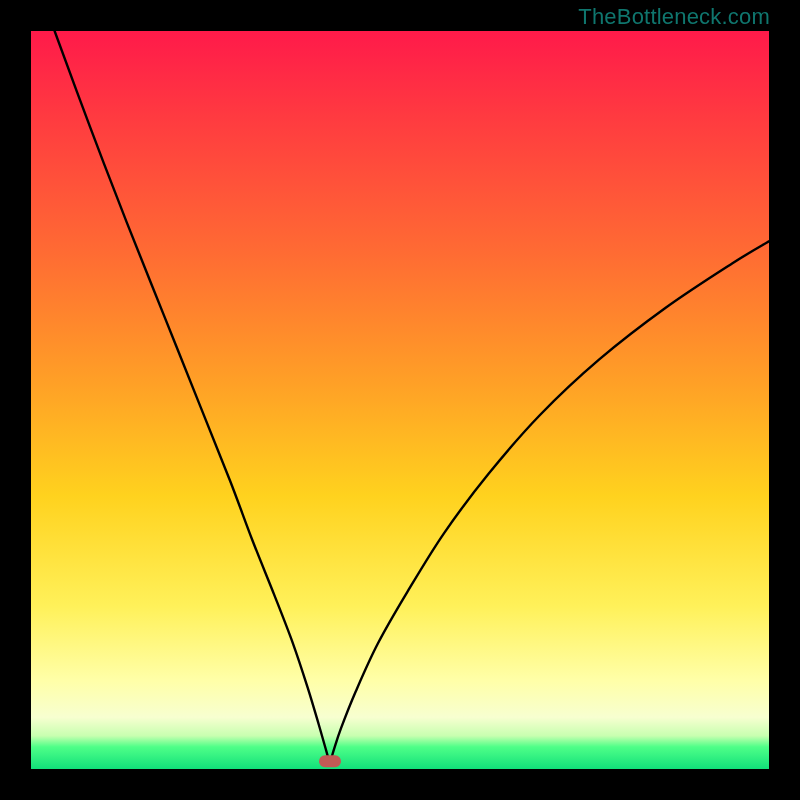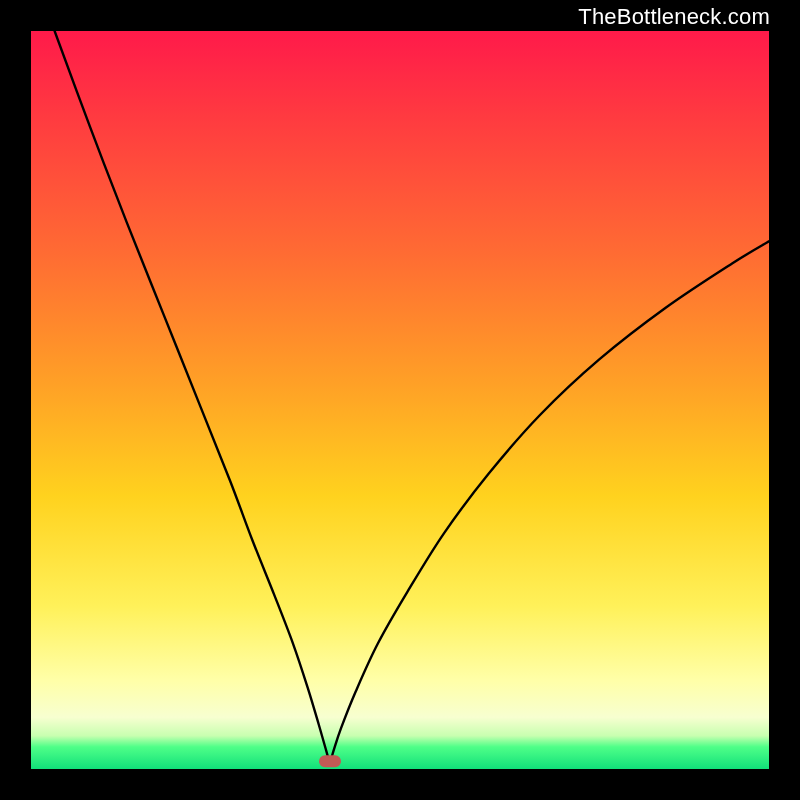--- a/index.html
+++ b/index.html
@@ -37,21 +37,21 @@
       #f7ffd0 93%,
       #c8ffb0 95.5%,
       #4fff88 97%,
       #11e07a 100%
     );
   }
   .watermark {
     position: absolute;
     top: 4px;
     right: 30px;
-    color: #ffffff;
+    color: #0f766e;
     font-size: 22px;
     font-weight: 500;
     letter-spacing: 0.2px;
   }
   svg.curve {
     position: absolute;
     left: 0;
     top: 0;
     width: 738px;
     height: 738px;

